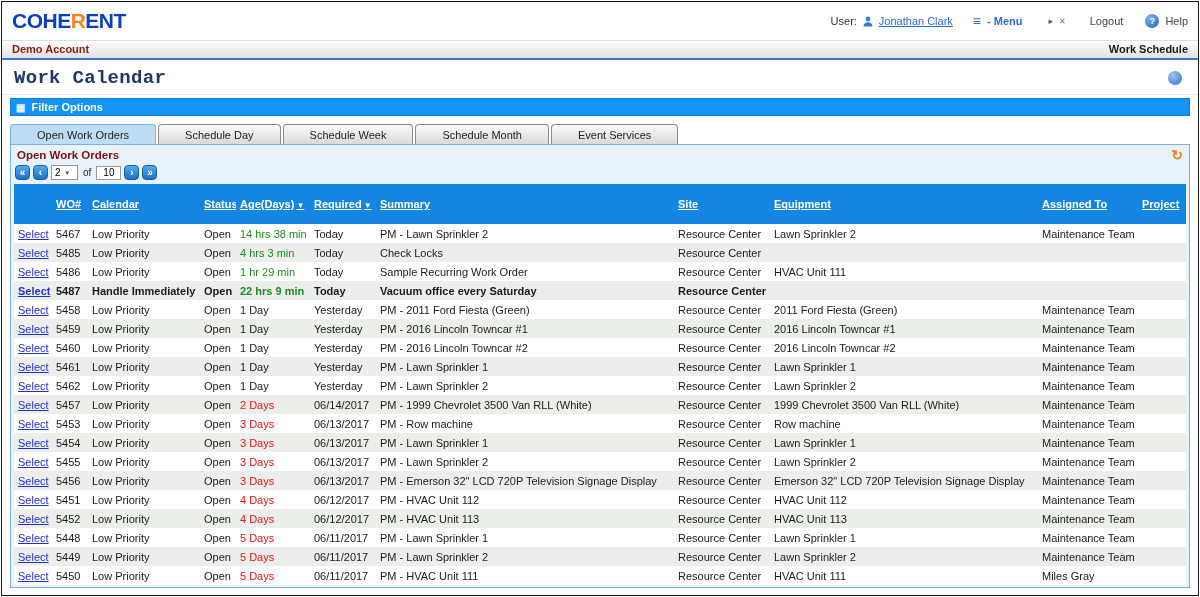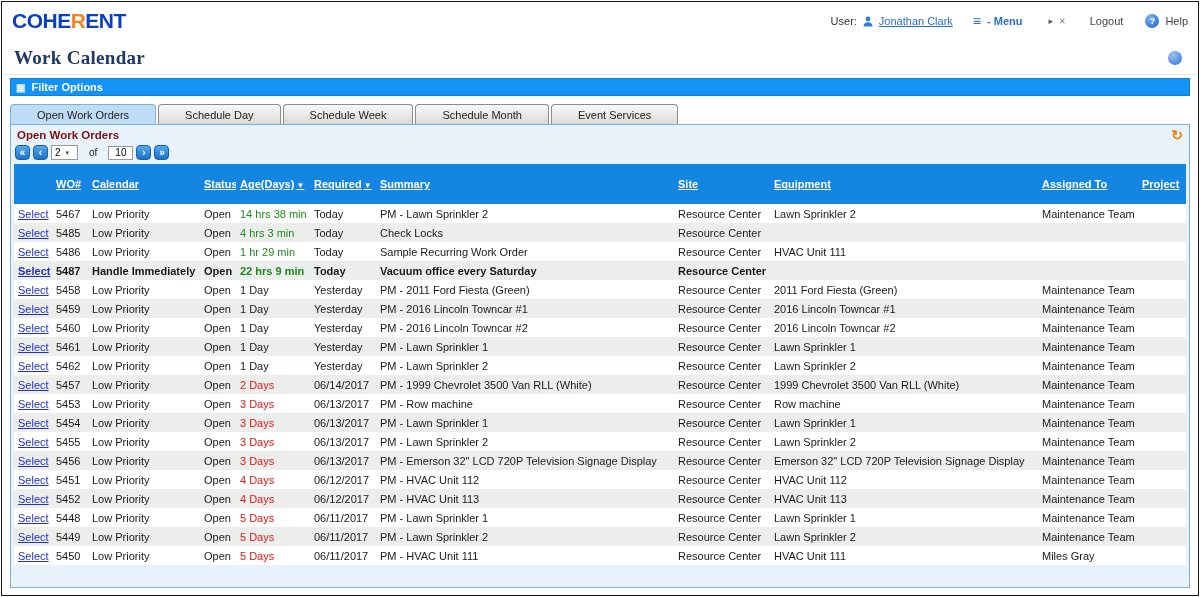--- a/index.html
+++ b/index.html
@@ -23,21 +23,21 @@
   .help-link { color:#444; cursor:pointer; }
   .user-icon svg { display:block; }
 
   
   .breadcrumb-bar { height:20px; padding:2px 10px 0; background:linear-gradient(#fdfdfd,#e2e2e2); border-top:1px solid #ddd; border-bottom:2px solid #3e77bc; display:flex; justify-content:space-between; font-size:11px; font-weight:bold; flex:0 0 auto; }
   .demo-account { color:#8c1a11; }
   .section-label { color:#1a1a1a; }
 
   
   .title-row { padding:7px 12px 5px; display:flex; justify-content:space-between; align-items:center; border-bottom:1px solid #e8e8e8; flex:0 0 auto; }
-  .title-row h1 { margin:0; font-family:Liberation Serif, serif; font-size:19px; font-weight:600; color:#1f3864; letter-spacing:0.3px; }
+  .title-row h1 { margin:0; font-family:Liberation Mono, monospace; font-size:19px; font-weight:600; color:#1f3864; letter-spacing:0.3px; }
   .title-orb { width:14px; height:14px; border-radius:50%; background:radial-gradient(circle at 35% 30%, #9cc4f0, #2e6fd0); margin-right:4px; cursor:pointer; }
 
   
   .filter-bar { margin:3px 8px 0; height:18px; background:#1293f5; border:1px solid #0f7fd6; color:#fff; font-size:11px; font-weight:bold; display:flex; align-items:center; gap:6px; padding:0 5px; flex:0 0 auto; cursor:pointer; }
   .filter-icon { font-size:10px; color:#eaf5ff; }
 
   
   .toolbar { padding:7px 8px 8px; display:flex; gap:18px; align-items:center; flex:0 0 auto; }
   .toolbar button { width:74px; height:17px; font-size:11px; font-family:"Liberation Sans", sans-serif; color:#1c4fa8; background:linear-gradient(#ffffff,#e9f1fa); border:1px solid #5b9bd5; border-radius:8px; padding:0; line-height:14px; cursor:pointer; }
   .clock-icon { margin-left:4px; cursor:pointer; }
@@ -51,21 +51,21 @@
   .panel { margin:0 8px 7px; border:1px solid #7fb0dc; background:#e8f2fb; flex:1 1 auto; display:flex; flex-direction:column; overflow:hidden; }
   .panel-header { display:flex; justify-content:space-between; align-items:center; padding:2px 6px 1px; flex:0 0 auto; }
   .panel-title { color:#7a1010; font-weight:bold; font-size:11.5px; }
   .refresh-icon { color:#e8820c; font-size:14px; font-weight:bold; cursor:pointer; }
 
   
   .pagination { display:flex; align-items:center; gap:3px; padding:1px 4px 4px; flex:0 0 auto; }
   .pg-btn { width:15px; height:15px; border-radius:4px; background:linear-gradient(#55a9ee,#1b72c8); border:1px solid #1561a8; color:#fff; font-size:10px; font-weight:bold; line-height:13px; text-align:center; cursor:pointer; }
   .pg-select { height:15px; background:#fff; border:1px solid #999; font-size:10px; padding:0 3px; display:flex; align-items:center; gap:5px; min-width:27px; cursor:pointer; }
   .pg-select .dd { font-size:7px; color:#444; }
-  .pg-of { font-size:10px; color:#222; margin:0 8px; }
+  .pg-of { font-size:10px; color:#222; margin:0 2px; }
   .pg-total { height:14px; background:#fff; border:1px solid #999; font-size:10px; padding:0 6px; line-height:12px; }
 
   
   .grid-wrap { margin:0 3px; flex:1 1 auto; overflow:hidden; }
   table { width:100%; border-collapse:collapse; table-layout:fixed; font-size:11px; background:#fff; }
   thead th { background:#1485e0; color:#fff; text-align:left; font-weight:bold; text-decoration:underline; padding:14px 4px; white-space:nowrap; overflow:hidden; }
   thead th .sort-arrow { font-size:8px; text-decoration:none; margin-left:2px; }
   tbody td { padding:2px 4px; white-space:nowrap; overflow:hidden; color:#1a1a1a; height:19px; }
   tbody tr:nth-child(odd)  { background:#ffffff; }
   tbody tr:nth-child(even) { background:#eceeec; }
@@ -93,20 +93,24 @@
       <span class="menu-icon">≡</span>
       <a class="menu-link">- Menu</a>
       <span class="caret-icon">▸</span>
       <span class="close-icon">✕</span>
       <a class="logout-link">Logout</a>
       <span class="help-icon">?</span>
       <a class="help-link">Help</a>
     </div>
   </header>
 
+  <div class="breadcrumb-bar">
+    <span class="demo-account">Demo Account</span>
+    <span class="section-label">Work Schedule</span>
+  </div>
 
   <div class="title-row">
     <h1>Work Calendar</h1>
     <span class="title-orb"></span>
   </div>
 
   <div class="filter-bar">
     <span class="filter-icon">▦</span>
     <span>Filter Options</span>
   </div>

